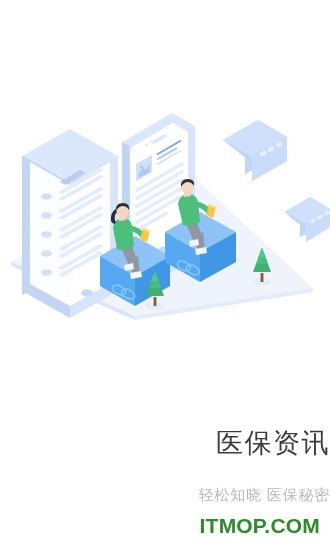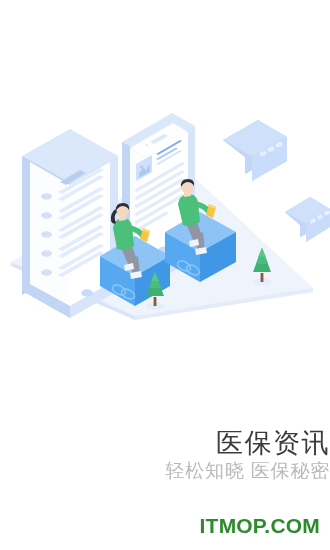--- a/index.html
+++ b/index.html
@@ -25,22 +25,22 @@
   #text-block{
     position:absolute; left:0; top:425px; width:330px;
     text-align:right;
   }
   #app-title{
     font-size:27px; line-height:36px;
     color:#3c3c3c; letter-spacing:1.5px;
     font-weight:400;
   }
   #app-subtitle{
-    margin-top:0;
-    font-size:19px; line-height:20px;
+    margin-top:24px;
+    font-size:15px; line-height:20px;
     color:#b9b9b9; letter-spacing:0.8px;
     font-weight:400;
   }
   
   #watermark{
     position:absolute; right:10px; bottom:12px;
     font-size:21px; line-height:24px;
     font-weight:700; letter-spacing:0.2px;
     color:#2d8a2d;
     font-family:"Liberation Sans","DejaVu Sans",sans-serif;

